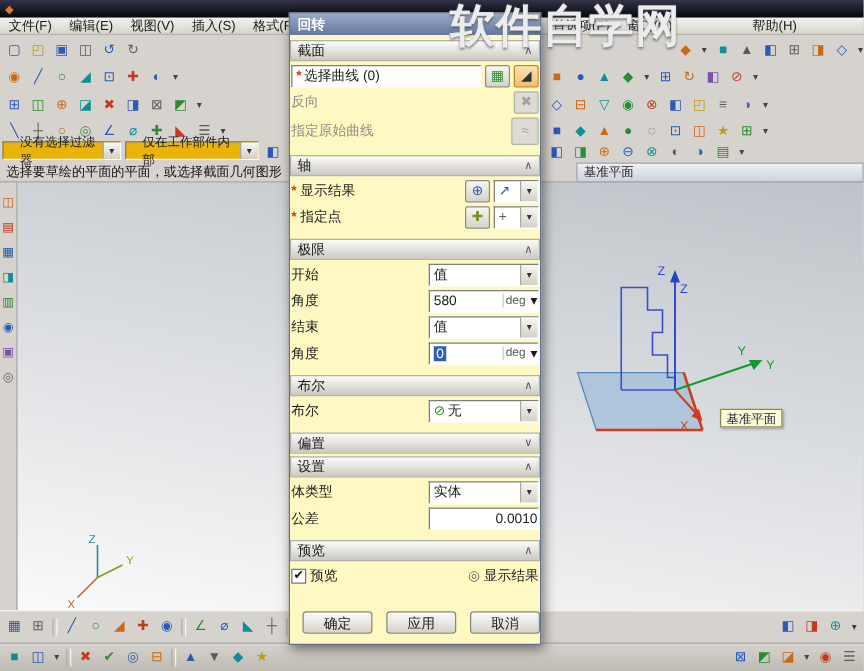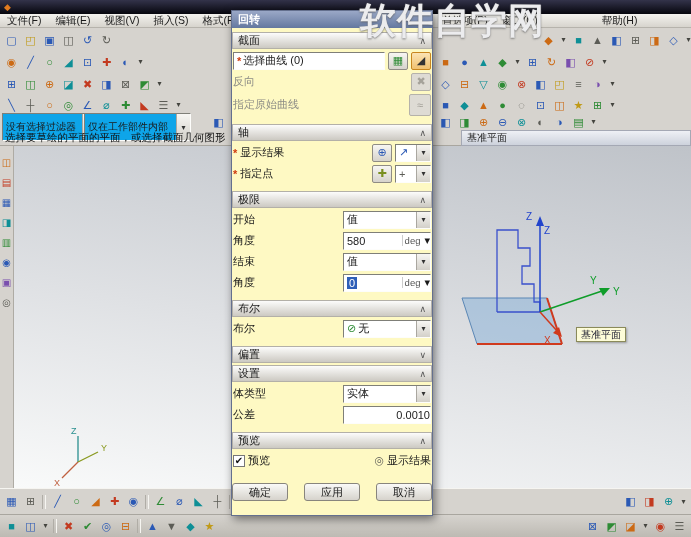--- a/index.html
+++ b/index.html
@@ -15,21 +15,21 @@
 
   
   .tb-band{position:absolute;left:0;top:28px;width:691px;height:118px;background:#d6d3ce;border-bottom:1px solid #a9a69f;z-index:3}
   .tb-group{position:absolute;display:flex;align-items:center;gap:2px;height:20px}
   .ticon{width:17px;height:16px;display:inline-flex;align-items:center;justify-content:center;font-size:11px;line-height:1;border-radius:2px;cursor:default}
   .ticon.sm{width:9px;font-size:8px;color:#44443f}
   .ticon.sep{width:4px;height:14px;border-left:1px solid #b0ada6;border-right:1px solid #f6f5f1;border-radius:0;margin:0 1px}
   .or{color:#cc6a14}.bl{color:#2b59b5}.gr{color:#2e8b35}.rd{color:#c33a20}.te{color:#0e8f96}
   .gy{color:#5c5c56}.yl{color:#c09a18}.pu{color:#7a4fae}.ol{color:#7a8f20}.dk{color:#333}
 
-  .fcombo{position:absolute;height:28px;background:#0ea5e9;border:1px solid #7f7f78;border-right-color:#fdfdfb;border-bottom-color:#fdfdfb;display:flex;align-items:center;font-size:10px;padding-left:3px;z-index:3}
+  .fcombo{position:absolute;height:15px;background:#eab308;border:1px solid #7f7f78;border-right-color:#fdfdfb;border-bottom-color:#fdfdfb;display:flex;align-items:center;font-size:10px;padding-left:13px;z-index:3}
   .fcombo .arr,.combo .arr{width:14px;height:100%;margin-left:auto;background:linear-gradient(#f7f6f3,#d3d0c9);border-left:1px solid #aaa7a0;display:flex;align-items:center;justify-content:center;font-size:8px;color:#333;flex:none}
   .prompt{position:absolute;left:5px;top:131px;width:430px;font-size:10.5px;color:#111;z-index:3;white-space:nowrap}
   .right-caption{position:absolute;left:461px;top:130px;width:230px;height:16px;background:linear-gradient(#eef0f5,#cdd2dc);border:1px solid #a4a8b4;display:flex;align-items:center;padding:0 5px;font-size:10px;color:#222;z-index:3}
 
   
   .left-strip{position:absolute;left:0;top:146px;width:14px;height:342px;background:#d6d3ce;border-right:1px solid #aeaba4;display:flex;flex-direction:column;align-items:center;gap:7px;padding-top:10px;z-index:2}
   .left-strip .ticon{width:13px;height:13px;font-size:10px}
 
   
   .viewport{position:absolute;left:14px;top:146px;width:677px;height:342px;background:linear-gradient(190deg,#bfc3c9 0%,#dfe1e4 55%,#f9fafa 100%);z-index:1;overflow:hidden}
@@ -56,21 +56,21 @@
   .grow{flex:1}
   .w90{width:88px;flex:none}
   .mini{width:36px;flex:none}
   .unit{color:#555;font-size:9.5px;padding:0 2px;border-left:1px solid #ccc}
   .selval{background:#2f5fb8;color:#fff;padding:0 2px}
   .ibtn{width:20px;height:18px;flex:none;background:linear-gradient(#f7f6f2,#d6d3cc);border:1px solid #8f8c84;border-radius:2px;display:flex;align-items:center;justify-content:center;font-size:11px;cursor:default}
   .ibtn.tall{height:22px;width:22px}
   .ibtn.act{background:linear-gradient(#fbe3b3,#f0c170);border-color:#c8861e}
   .ibtn.off{color:#a5a29a;border-color:#b5b2aa;background:#dedbd4}
   .cb{width:12px;height:12px;flex:none;background:#fff;border:1px solid #777;display:flex;align-items:center;justify-content:center;font-size:10px;color:#111}
-  .dlg-footer{margin-top:auto;margin-bottom:12px;display:flex;justify-content:space-between;gap:2px}
+  .dlg-footer{margin-top:auto;margin-bottom:6px;display:flex;justify-content:flex-end;gap:11px}
   .btn{width:56px;height:18px;border:1px solid #88857d;border-radius:3px;background:linear-gradient(#fafaf8,#d6d3cc);display:flex;align-items:center;justify-content:center;font-size:11px}
 
   
   .watermark{position:absolute;left:360px;top:-3px;font-size:36px;font-weight:bold;letter-spacing:1px;color:#ececee;text-shadow:0 1px 2px rgba(70,70,70,.6),0 0 1px #aaa;z-index:90;pointer-events:none;white-space:nowrap}
 </style>
 </head>
 <body>
 
 <div class="titlebar">
   <span class="nx-logo">◆</span>
@@ -178,21 +178,21 @@
       <span class="ticon or">◫</span>
       <span class="ticon yl">★</span>
       <span class="ticon gr">⊞</span>
       <span class="ticon sm">▾</span>
     </div>
 
   <div class="fcombo" style="left:2px;top:85px;width:95px">
     <span>没有选择过滤器</span>
     <span class="arr">▾</span>
   </div>
-  <div class="fcombo" style="left:84px;top:85px;width:107px">
+  <div class="fcombo" style="left:100px;top:85px;width:107px">
     <span>仅在工作部件内部</span>
     <span class="arr">▾</span>
   </div>
   <div class="tb-group" style="left:210px;top:84px">
       <span class="ticon bl">◧</span>
       <span class="ticon or">⊕</span>
     </div>
   <div class="tb-group" style="left:437px;top:84px">
       <span class="ticon bl">◧</span>
       <span class="ticon gr">◨</span>

